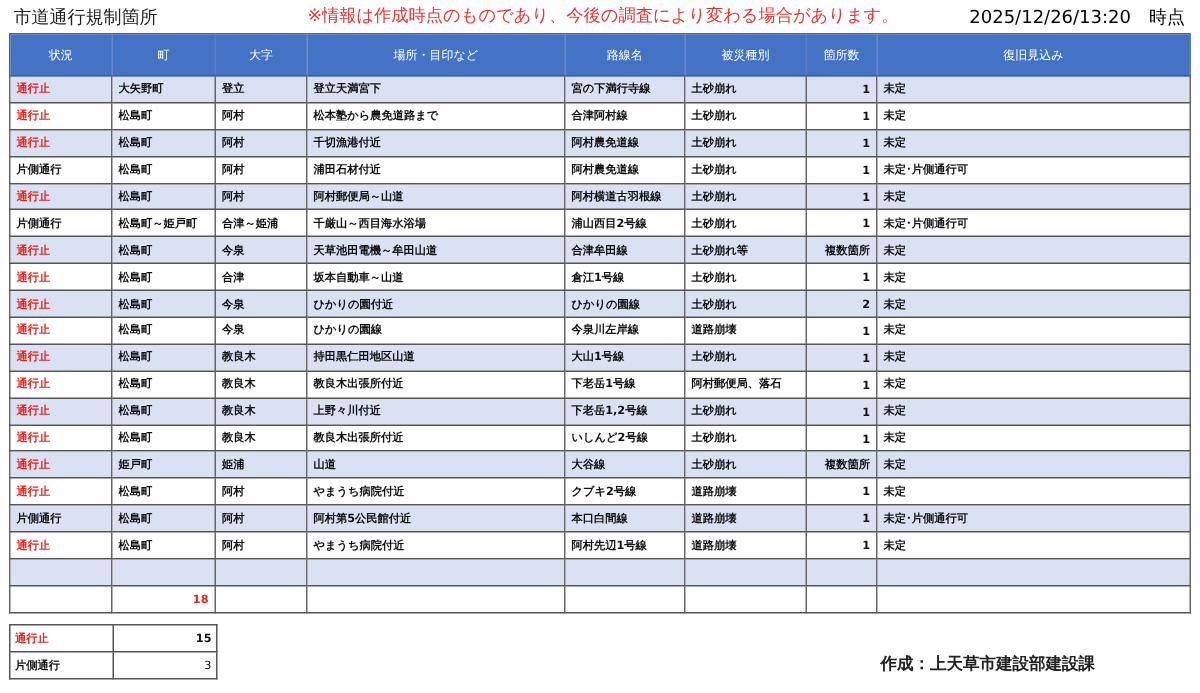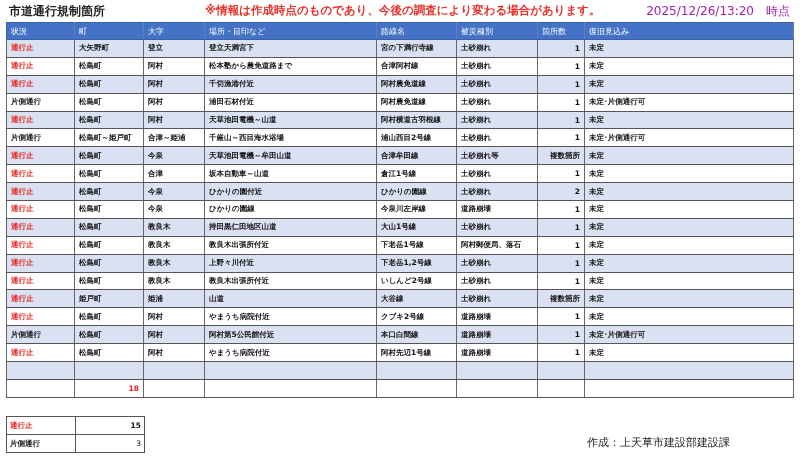--- a/index.html
+++ b/index.html
@@ -1,31 +1,31 @@
 <!DOCTYPE html>
 <html><head>
 <meta charset="utf-8">
 <style>
   * { box-sizing: border-box; margin: 0; padding: 0; }
   html, body { width: 800px; height: 462px; background: #ffffff; overflow: hidden; }
   body { font-family: "DejaVu Sans", "Liberation Sans", sans-serif; position: relative; color: #111; }
-  .title { position: absolute; left: 9px; top: 3px; font-size: 12px; font-weight: bold; color: #222; }
-  .notice { position: absolute; left: 205px; top: 3px; font-size: 11.5px; font-weight: bold; color: #e8322d; white-space: nowrap; text-align: center; }
-  .timestamp { position: absolute; right: 10px; top: 3px; font-size: 12px; color: #a21caf; white-space: nowrap; margin-left: 16px; }
+  .title { position: absolute; left: 9px; top: 3px; font-size: 12px; font-weight: normal; color: #222; }
+  .notice { position: absolute; left: 205px; top: 3px; font-size: 11.5px; font-weight: normal; color: #e8322d; white-space: nowrap; text-align: center; }
+  .timestamp { position: absolute; right: 10px; top: 3px; font-size: 12px; color: #000000; white-space: nowrap; margin-left: 16px; }
   table.main { position: absolute; left: 6px; top: 22px; border-collapse: collapse; table-layout: fixed; width: 787px; }
-  table.main th { background: #4472c4; color: #fff; font-size: 8px; font-weight: normal; text-align: left; height: 17px; padding: 0 4px; border: 1px solid #3a5fa5; border-right: 1px solid #5a7fc7; }
+  table.main th { background: #4472c4; color: #fff; font-size: 8px; font-weight: normal; text-align: center; height: 28px; padding: 0 4px; border: 1px solid #3a5fa5; border-right: 1px solid #5a7fc7; }
   table.main td { font-size: 7.5px; font-weight: bold; height: 17.9px; padding: 0 4px; border-left: 1px solid #666; border-right: 1px solid #666; border-bottom: 1px solid #555; white-space: nowrap; overflow: hidden; }
   table.main tr:nth-child(odd) td { background: #dae1f3; }
   table.main tr:nth-child(even) td { background: #ffffff; }
   td.num { text-align: right; padding-right: 2px; }
   td.red { color: #e8231b; font-family: Liberation Mono, monospace; }
   td.total { color: #e8231b; text-align: right; padding-right: 2px; font-size: 8px; }
   table.summary { position: absolute; left: 6px; top: 416px; border-collapse: collapse; table-layout: fixed; width: 138px; }
   table.summary td { font-size: 7.5px; font-weight: bold; height: 18px; padding: 0 3px; border: 1px solid #555; background: #fff; }
-  .creator { position: absolute; left: 587px; top: 435px; font-size: 11px; font-weight: normal; color: #222; white-space: nowrap; }
+  .creator { position: absolute; left: 587px; top: 435px; font-size: 11px; font-weight: bold; color: #222; white-space: nowrap; }
 </style>
 </head>
 <body>
 
 <div class="title">市道通行規制箇所</div>
 <div class="notice">※情報は作成時点のものであり、今後の調査により変わる場合があります。</div>
 <div class="timestamp">2025/12/26/13:20　時点</div>
 
 <table class="main">
   <colgroup>
@@ -88,21 +88,21 @@
         <td>浦田石材付近</td>
         <td>阿村農免道線</td>
         <td>土砂崩れ</td>
         <td class="num">1</td>
         <td>未定･片側通行可</td>
       </tr>
       <tr>
         <td class="red">通行止</td>
         <td>松島町</td>
         <td>阿村</td>
-        <td>天草池田電機～山道</td>
+        <td>阿村郵便局～山道</td>
         <td>阿村横道古羽根線</td>
         <td>土砂崩れ</td>
         <td class="num">1</td>
         <td>未定</td>
       </tr>
       <tr>
         <td>片側通行</td>
         <td>松島町～姫戸町</td>
         <td>合津～姫浦</td>
         <td>千厳山～西目海水浴場</td>

